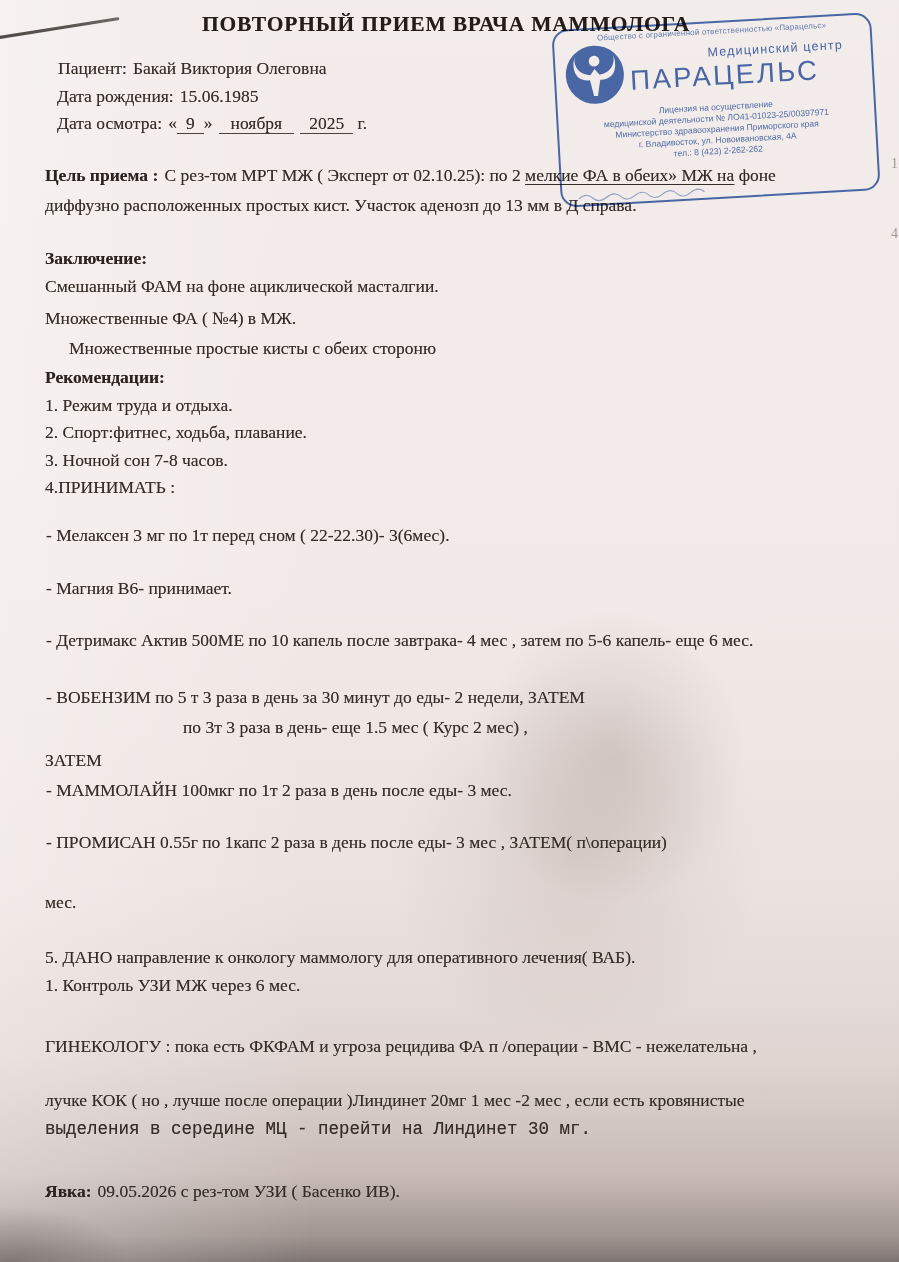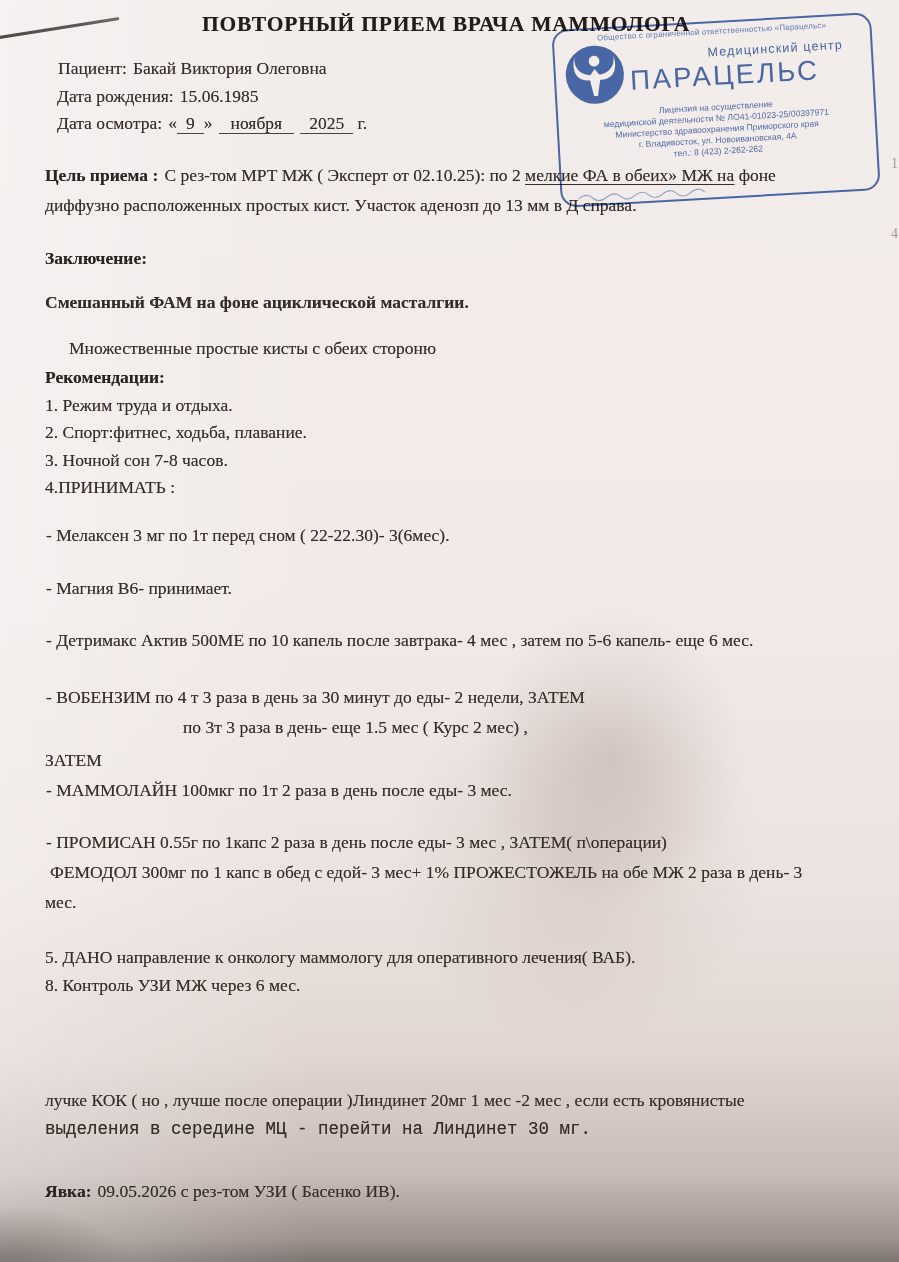--- a/index.html
+++ b/index.html
@@ -73,43 +73,44 @@
   </div>
   <div class="line dateline" style="top:112px;left:57px;">
     <span class="lbl">Дата осмотра:</span><span>«</span><span class="du">9</span><span class="lbl">»</span><span class="du2 lbl">ноября</span><span class="du">2025</span> <span>г.</span>
   </div>
 
   <div class="para" style="top:160px;left:45px;width:808px;">
     <span class="b lbl">Цель приема :</span><span>С рез-том МРТ МЖ ( Эксперт от 02.10.25): по  2</span> <span class="u">мелкие ФА в обеих» МЖ на</span> <span>фоне диффузно расположенных простых кист. Участок аденозп до 13 мм в Д справа.</span>
   </div>
 
   <div class="line b" style="top:247px;left:45px;">Заключение:</div>
-  <div class="line" style="top:291px;left:45px;font-weight:bold;">Смешанный ФАМ  на фоне ациклической масталгии.</div>
+  <div class="line" style="top:275px;left:45px;">Смешанный ФАМ  на фоне ациклической масталгии.</div>
+  <div class="line" style="top:307px;left:45px;">Множественные ФА ( №4) в МЖ.</div>
   <div class="line" style="top:337px;left:45px;margin-left:24px;">Множественные простые кисты с обеих стороню</div>
 
   <div class="line b" style="top:366px;left:45px;">Рекомендации:</div>
   <div class="line" style="top:394px;left:45px;">1. Режим труда и отдыха.</div>
   <div class="line" style="top:421px;left:45px;">2. Спорт:фитнес, ходьба, плавание.</div>
   <div class="line" style="top:449px;left:45px;">3. Ночной сон 7-8 часов.</div>
   <div class="line" style="top:476px;left:45px;">4.ПРИНИМАТЬ :</div>
 
   <div class="line" style="top:524px;left:46px;">- Мелаксен 3 мг по 1т перед сном ( 22-22.30)- 3(6мес).</div>
   <div class="line" style="top:577px;left:46px;">- Магния В6- принимает.</div>
   <div class="line" style="top:629px;left:46px;">- Детримакс Актив 500МЕ по 10 капель после завтрака- 4 мес , затем по 5-6 капель- еще 6 мес.</div>
-  <div class="line" style="top:686px;left:46px;">- ВОБЕНЗИМ  по 4 т 3 раза в день за 30 минут до еды- 2 недели, ЗАТЕМ</div>
+  <div class="line" style="top:686px;left:46px;">- ВОБЕНЗИМ  по 5 т 3 раза в день за 30 минут до еды- 2 недели, ЗАТЕМ</div>
   <div class="line" style="top:716px;left:183px;">по 3т 3 раза в день- еще 1.5 мес ( Курс 2 мес) ,</div>
   <div class="line" style="top:749px;left:45px;">ЗАТЕМ</div>
   <div class="line" style="top:779px;left:46px;">- МАММОЛАЙН 100мкг по 1т 2 раза в день после еды- 3 мес.</div>
   <div class="line" style="top:831px;left:46px;">- ПРОМИСАН 0.55г по 1капс 2 раза в день после еды- 3 мес , ЗАТЕМ( п\операции)</div>
-  <div class="line" style="top:861px;left:50px;">ФЕМОДОЛ 300мг по 1 капс в обед с едой- 3 мес+ 1% ПРОЖЕСТОЖЕЛЬ на обе МЖ 2 раза в день- 3</div>
   <div class="line" style="top:891px;left:45px;">мес.</div>
 
   <div class="line" style="top:946px;left:45px;">5. ДАНО направление к онкологу маммологу для оперативного лечения( ВАБ).</div>
-  <div class="line" style="top:974px;left:45px;">8. Контроль УЗИ МЖ через 6 мес.</div>
+  <div class="line" style="top:974px;left:45px;">1. Контроль УЗИ МЖ через 6 мес.</div>
 
+  <div class="line" style="top:1035px;left:45px;">ГИНЕКОЛОГУ : пока есть ФКФАМ и угроза рецидива ФА п /операции - ВМС - нежелательна ,</div>
   <div class="line" style="top:1089px;left:45px;">лучке КОК ( но , лучше после операции )Линдинет 20мг 1 мес -2 мес , если есть кровянистые</div>
   <div class="line" style="top:1118px;left:45px;font-family:Liberation Mono, monospace;">выделения в середине МЦ - перейти на Линдинет 30 мг.</div>
 
   <div class="line" style="top:1180px;left:45px;">
     <span class="b lbl">Явка:</span><span>09.05.2026  с рез-том УЗИ ( Басенко ИВ).</span>
   </div>
 
   <div class="stamp">
     <div class="org">Общество с ограниченной ответственностью «Парацельс»</div>
     <div class="row">

